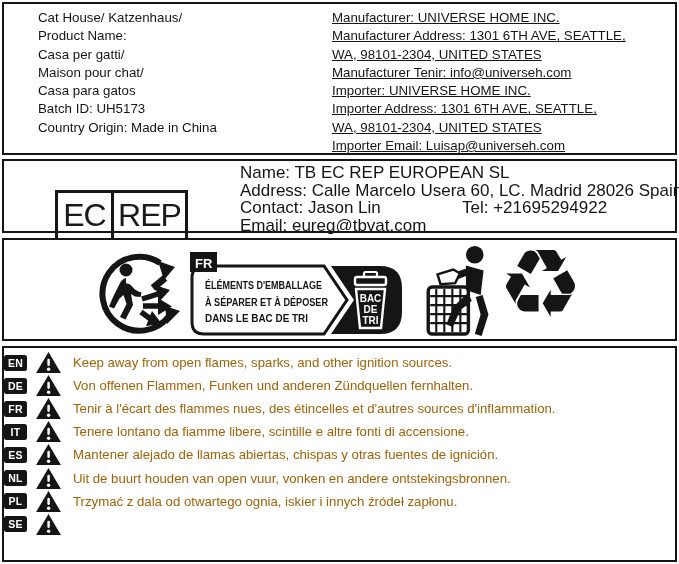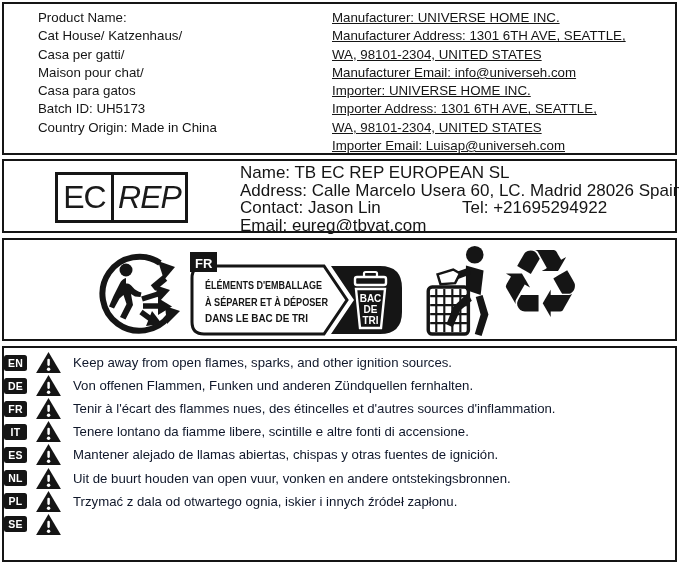--- a/index.html
+++ b/index.html
@@ -16,72 +16,72 @@
   .box-icons    { top:238px; height:103px; }
   .box-warnings { top:346px; height:216px; }
 
   
   .col { position:absolute; top:5px; font-size:13.3px; line-height:18.3px; white-space:nowrap; }
   .col-left  { left:34px; }
   .col-right { left:328px;text-decoration:underline; }
 
   
   .ecrep-symbol {
-    position:absolute; left:51px; top:11px; width:133px; height:51px;
+    position:absolute; left:51px; top:29px; width:133px; height:51px;
     border:3px solid #151515; box-sizing:border-box; display:flex;
   }
   .ecrep-cell {
     display:flex; align-items:center; justify-content:center;
     font-size:32px; letter-spacing:-1px; color:#1a1a1a;
   }
   .ecrep-cell-ec  { width:53px; border-right:3px solid #151515; }
-  .ecrep-cell-rep { flex:1;font-style:italic; }
+  .ecrep-cell-rep { flex:1; }
   .ecrep-text { position:absolute; left:236px; top:3px; font-size:17px; line-height:17.6px; white-space:nowrap; }
   .contact-line { position:relative; }
   .tel { position:absolute; left:222px; top:0; }
 
   
   .icon-abs { position:absolute; }
   .recycle-glyph {
     position:absolute; left:494px; top:-6px;
     font-family:"DejaVu Sans", sans-serif; font-size:95px; line-height:100px; color:#151515;
   }
 
   
   .warn-rows { position:absolute; left:0; top:3px; width:100%; }
   .warn-row { display:flex; align-items:center; height:23.1px; }
   .lang-badge {
     width:23px; height:16px; background:#151515; color:#fff; border-radius:2.5px;
     font-size:10.5px; font-weight:bold; letter-spacing:0.3px;
     display:flex; align-items:center; justify-content:center; flex:0 0 auto;
   }
   .warn-tri { margin-left:9px; margin-right:12px; flex:0 0 auto; }
-  .warn-text { font-size:13.2px; white-space:nowrap; color:#0f172a;text-align:center; }
+  .warn-text { font-size:13.2px; white-space:nowrap; color:#a16207;text-align:center; }
   svg text { font-family:"Liberation Sans", sans-serif; }
 </style>
 </head>
 <body>
 
 <div class="label">
 
   <section class="box box-top">
     <div class="col col-left" id="product-col">
+        <div>Cat House/ Katzenhaus/</div>
         <div>Product Name:</div>
-        <div>Cat House/ Katzenhaus/</div>
         <div>Casa per gatti/</div>
         <div>Maison pour chat/</div>
         <div>Casa para gatos</div>
         <div>Batch ID: UH5173</div>
         <div>Country Origin: Made in China</div>
       </div>
     <div class="col col-right" id="manufacturer-col">
         <div>Manufacturer:  UNIVERSE HOME INC.</div>
         <div>Manufacturer Address:  1301 6TH AVE, SEATTLE,</div>
         <div>WA, 98101-2304, UNITED STATES</div>
-        <div>Manufacturer Email:  info@universeh.com</div>
+        <div>Manufacturer Tenir:  info@universeh.com</div>
         <div>Importer:  UNIVERSE HOME INC.</div>
         <div>Importer Address:  1301 6TH AVE, SEATTLE,</div>
         <div>WA, 98101-2304, UNITED STATES</div>
         <div>Importer Email:  Luisap@universeh.com</div>
       </div>
   </section>
 
   <section class="box box-ecrep">
     <div class="ecrep-symbol">
       <div class="ecrep-cell ecrep-cell-ec">EC</div>

